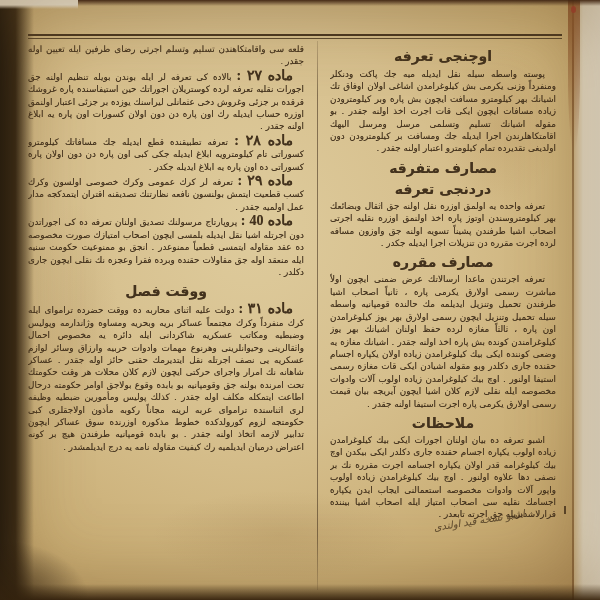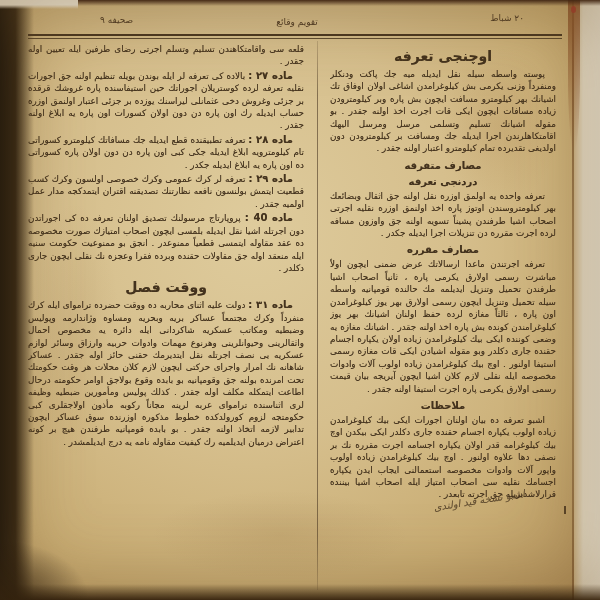--- a/index.html
+++ b/index.html
@@ -48,24 +48,24 @@
   .rule-b{position:absolute;top:38px;left:28px;right:38px;height:1px;background:rgba(71,53,31,.85);}
   .divider{position:absolute;top:41px;bottom:10px;left:317px;width:1px;
     background:linear-gradient(180deg,rgba(74,55,34,.2),rgba(74,55,34,.6) 10%,rgba(74,55,34,.6) 90%,rgba(74,55,34,.2));}
   
   .col{position:absolute;top:43px;height:546px;overflow:hidden;
     color:#43321d;direction:rtl;text-shadow:0 0 .5px rgba(67,50,29,.55);}
   .col-right{right:44px;width:226px;}
   .col-left{left:28px;width:276px;}
   .para{font-size:8.8px;line-height:12.4px;text-align:justify;margin:0 0 2px;
     text-indent:11px;}
-  .para.cont{text-indent:0;}
-  .para b{font-weight:bold;font-size:10px;}
+  .para.cont{text-indent:0;font-family:Liberation Serif, serif;}
+  .para b{font-weight:bold;font-size:14px;font-family:Liberation Serif, serif;}
   .h-section{text-align:center;font-size:14px;font-weight:bold;margin:5px 0 4px;}
-  .h-sub{text-align:center;font-size:10px;font-weight:bold;margin:5px 0 3px;}
+  .h-sub{text-align:center;font-size:14px;font-weight:bold;margin:5px 0 3px;}
   .hand-note{margin-top:2px;margin-right:30px;transform:rotate(-9deg);
     color:rgba(74,56,34,.5);font-size:10px;font-style:italic;letter-spacing:1px;}
 </style>
 </head>
 <body>
 
 <div class="stage">
   <div class="paper"></div>
   <div class="bg-right-strip"></div>
   <div class="page-right-edge"></div>
@@ -74,25 +74,20 @@
   <div class="stain2"></div>
   <div class="stain3"></div>
   <div class="edge-left"></div>
   <div class="edge-top"></div>
   <div class="corner-tl"></div>
   <div class="edge-bottom"></div>
   <div class="corner-bl"></div>
   <div class="red-spot"></div>
   <div class="tick-mark"></div>
 
-  <div class="masthead" dir="rtl">
-    <span class="mast-left">صحيفه ٩</span>
-    <span class="mast-center">تقويم وقائع</span>
-    <span class="mast-right">٢٠ شباط</span>
-  </div>
   <div class="rule-a"></div>
   <div class="rule-b"></div>
   <div class="divider"></div>
 
   <div class="col col-right" id="col-right" lang="ota">
       <div class="h-section">اوچنجى تعرفه</div>
       <p class="para">پوسته واسطه سيله نقل ايديله ميه جك پاكت ودنكلر ومنفرداً وزنى يكرمى بش كيلوغرامدن اشاغى اولان اوفاق تك اشيانك بهر كيلومترو مسافت ايچون بش پاره وبر كيلومترودن زياده مسافات ايچون ايكى قات اجرت اخذ اولنه جقدر . بو مقوله اشيانك تسليم وتسلمى مرسل ومرسل اليهك اقامتكاهلرندن اجرا ايديله جك ومسافت بر كيلومترودن دون اولديغى تقديرده تمام كيلومترو اعتبار اولنه جقدر .</p>
       <div class="h-sub">مصارف متفرقه</div>
       <div class="h-sub">دردنجى تعرفه</div>
       <p class="para">تعرفه واحده يه اولمق اوزره نقل اولنه جق اثقال وبضائعك بهر كيلومتروسندن اوتوز پاره اخذ اولنمق اوزره نقليه اجرتى اصحاب اشيا طرفندن پشيناً تسويه اولنه جق واوزون مسافه لرده اجرت مقرره دن تنزيلات اجرا ايديله جكدر .</p>

